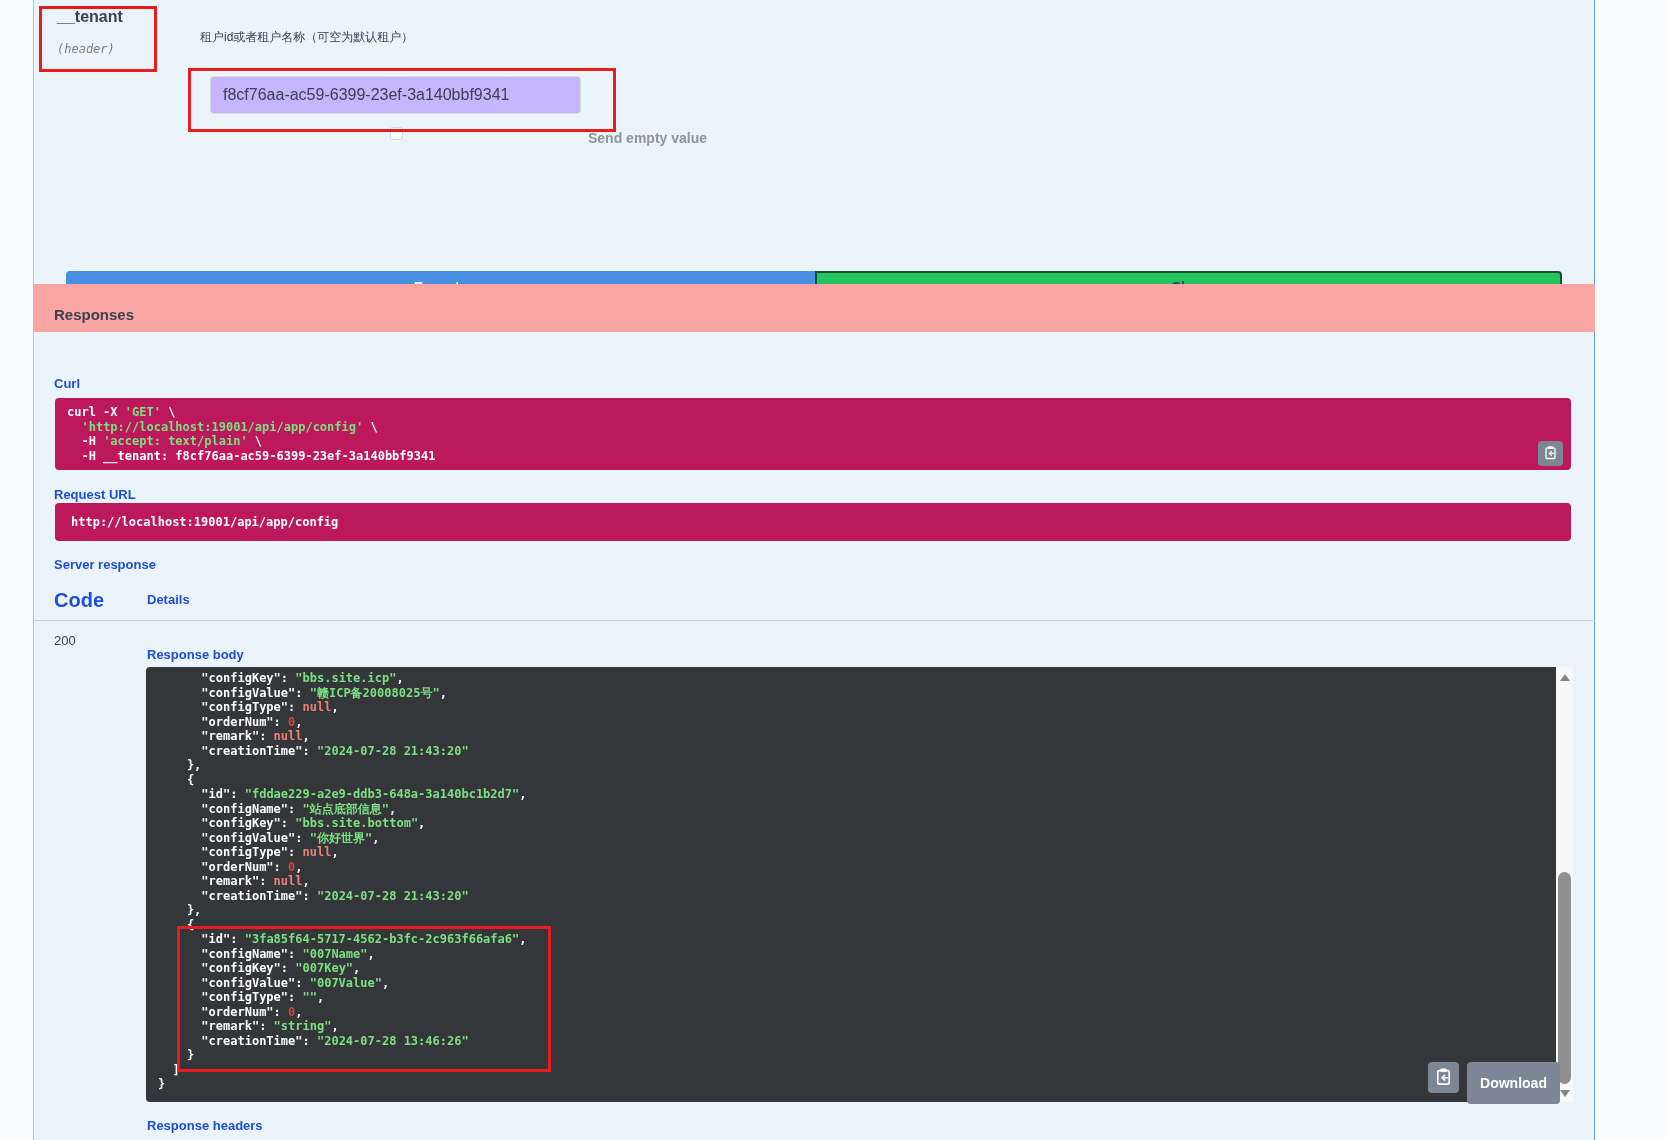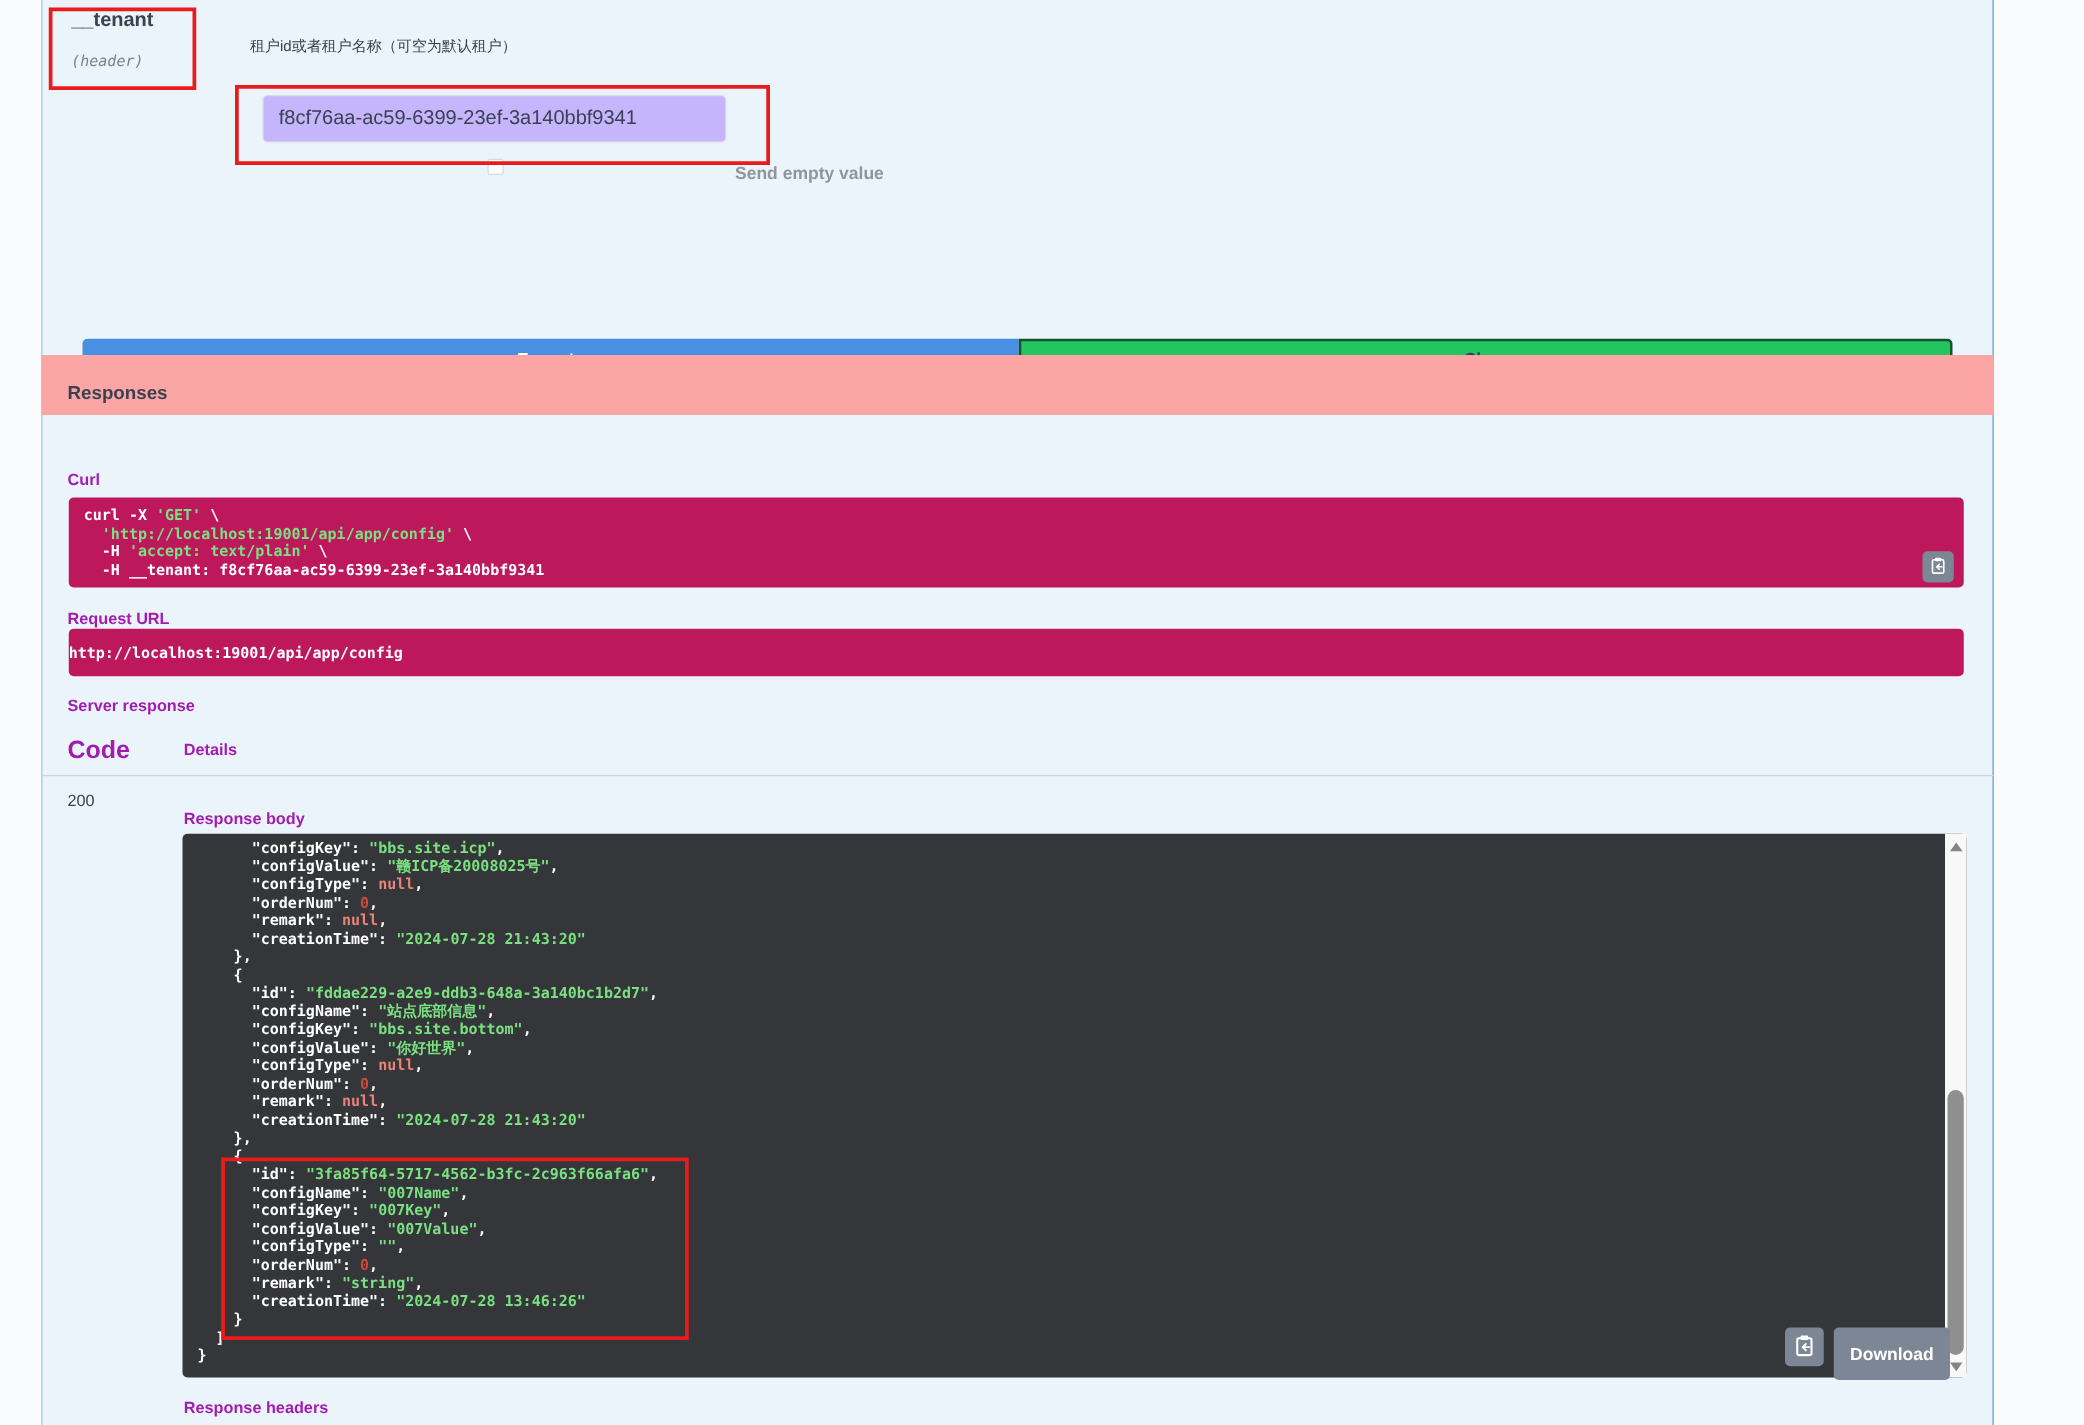--- a/index.html
+++ b/index.html
@@ -45,30 +45,30 @@
          font-size:14px; font-weight:700; cursor:pointer;margin-top:48px; }
   .btn-execute { left:66px;  top:223px; width:749px; height:31px;
                  background:#4a90e2; color:#fff; border:none; border-radius:4px 0 0 4px; }
   .btn-clear   { left:815px; top:223px; width:747px; height:31px;
                  background:#22c55e; color:#3b4151; border:2px solid #14532d; border-radius:0 4px 4px 0; }
 
   
   .responses-band { left:33px; top:284px; width:1562px; height:48px; background:#fca5a5; }
   .responses-title { left:21px; top:22px; font-size:15px; font-weight:700; color:#3b4151; position:absolute; }
 
-  .section-label { font-size:13px; font-weight:700; color:#a21caf; }
+  .section-label { font-size:13px; font-weight:700; color:#1d4ed8; }
 
   
   .codeblock {
     background:#be185d; border-radius:4px; color:#fff;
     font-family:"DejaVu Sans Mono","Liberation Mono",monospace;
     font-size:12px; font-weight:700;
   }
   .curl-block  { left:55px; top:398px; width:1516px; height:72px; padding:7px 12px; }
-  .requrl-block{ left:55px; top:503px; width:1516px; height:38px; display:flex; align-items:center; padding:0 0; }
+  .requrl-block{ left:55px; top:503px; width:1516px; height:38px; display:flex; align-items:center; padding:0 16px; }
   .respbody-block { left:146px; top:667px; width:1427px; height:435px; background:#343639; padding:4px 0 0 12px; overflow:hidden; }
 
   .code-line { height:14.5px; line-height:14.5px; white-space:pre; }
   .tk-w { color:#ffffff; }
   .tk-g { color:#7be081; }
   .tk-r { color:#c94a3d; }
   .tk-o { color:#ea8277; }
 
   
   .code-header    { left:54px;  top:589px; font-size:20px; font-weight:700; }

